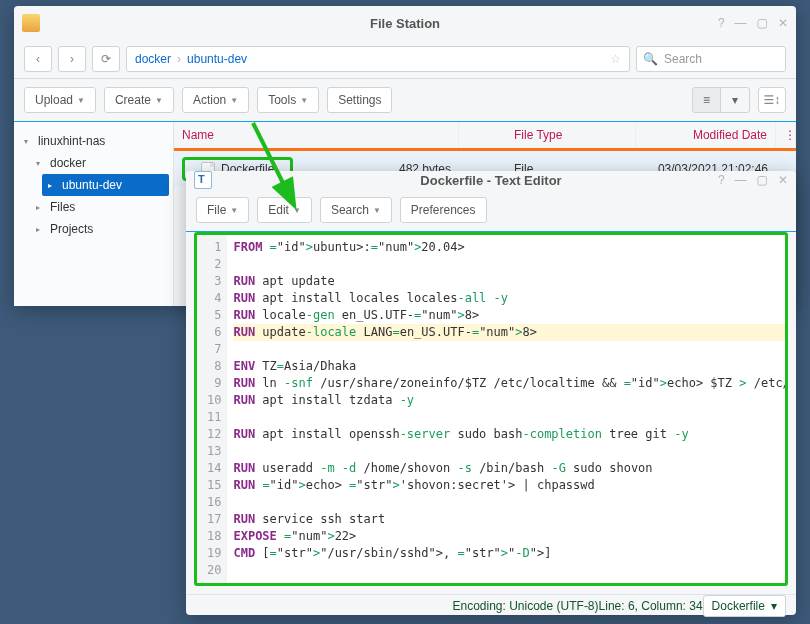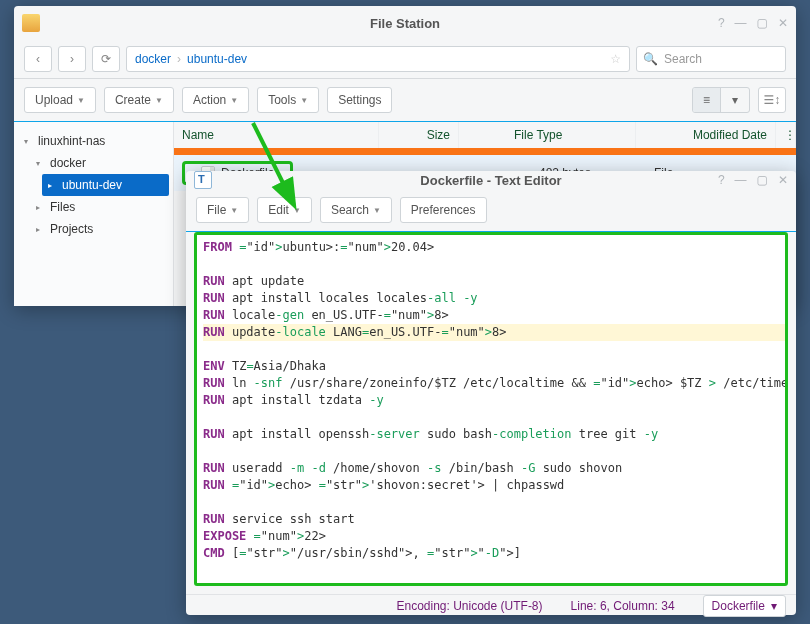--- a/index.html
+++ b/index.html
@@ -26,21 +26,21 @@
 .viewbtns > div.active { background: #e8ecef; }
 .body { flex: 1; display: flex; overflow: hidden; }
 .sidebar { width: 160px; border-right: 1px solid #e1e3e6; padding: 8px 4px; background: #fafbfc; }
 .tree-item { padding: 4px 6px; display: flex; align-items: center; gap: 4px; color: #333; cursor: pointer; border-radius: 2px; }
 .tree-item .tri { font-size: 8px; color: #888; width: 10px; }
 .tree-item.sel { background: #0a6bc8; color: #fff; }
 .tree-item.sel .tri { color: #fff; }
 .indent1 { margin-left: 12px; }
 .indent2 { margin-left: 24px; }
 .filepanel { flex: 1; display: flex; flex-direction: column; }
-.columns { display: flex; border-bottom: 7px solid #f97316; color: #14532d; font-size: 12px; }
+.columns { display: flex; border-bottom: 3px solid #f97316; color: #be185d; font-size: 12px; }
 .columns > div { padding: 6px 8px; border-right: 1px solid #eceef0; }
 .col-name { flex: 1; }
 .col-size { width: 80px; text-align: right; }
 .col-type { width: 130px; margin-left: 47px; }
 .col-date { width: 140px; text-align: right; }
 .col-more { width: 20px; }
 .filerow { display: flex; align-items: center; background: #eaf3fb; color: #333; }
 .filerow > div { padding: 6px 8px; }
 .filerow .fname { flex: 1; display: flex; align-items: center; gap: 6px; }
 .fname-box { border: 3px solid #1dbb1d; border-radius: 4px; padding: 2px 16px; display: flex; align-items: center; gap: 6px; }
@@ -50,21 +50,21 @@
 
 .editor-titlebar-icon { width: 18px; height: 18px; background: #fff; border: 1px solid #8fb7d8; border-radius: 2px; position: relative; }
 .editor-titlebar-icon::after { content: 'T'; position: absolute; left: 3px; top: 1px; color: #2b6cb0; font-weight: bold; font-size: 11px; }
 .editor-area { flex: 1; display: flex; flex-direction: column; padding: 0 8px 8px 8px; }
 .editor-box { flex: 1; border: 3px solid #1dbb1d; border-radius: 3px; background: #fff; display: flex; font-family: "Consolas","Menlo",monospace; font-size: 12px; overflow: hidden; }
 .gutter { background: #f3f4f5; color: #9aa0a6; text-align: right; padding: 4px 6px 4px 10px; user-select: none; line-height: 17px; }
 .code { padding: 4px 6px; line-height: 17px; white-space: pre; color: #333; flex: 1; }
 .code .kw { color: #8a2b8a; font-weight: 600; }
 .code .op { color: #1a9d5a; }
 .code .hl { background: #fff7d6; display: inline-block; width: 100%; }
-.statusbar { height: 30px; border-top: 1px solid #e1e3e6; display: flex; align-items: center; justify-content: flex-end; gap: 28px; padding: 0 10px; color: #701a75; font-size: 12px; }
+.statusbar { height: 30px; border-top: 1px solid #e1e3e6; display: flex; align-items: center; justify-content: flex-end; gap: 0; padding: 0 10px; color: #14532d; font-size: 12px; }
 .statusbar .sel { height: 22px; padding: 0 8px; border: 1px solid #cfd4d8; border-radius: 3px; background: #fff; display: flex; align-items: center; gap: 6px; }
 </style>
 </head>
 <body>
 
 <div class="win" style="left:14px; top:6px; width:782px; height:300px;">
   <div class="titlebar">
     <div class="titlebar-icon"></div>
     <div class="titlebar-title">File Station</div>
     <div class="winctrl">
@@ -135,34 +135,34 @@
           <span>Files</span>
         </div>
       <div class="tree-item indent1">
           <span class="tri">▸</span>
           <span>Projects</span>
         </div>
     </div>
     <div class="filepanel">
       <div class="columns">
         <div class="col-name">Name</div>
-        <div class="col-size">Size</div>
         <div class="col-type">File Type</div>
         <div class="col-date">Modified Date</div>
         <div class="col-more">⋮</div>
       </div>
       <div class="filerow">
         <div class="fname">
           <div class="fname-box">
             <div class="file-icon"></div>
             <span>Dockerfile</span>
           </div>
         </div>
         <div class="col-size">482 bytes</div>
         <div class="col-type">File</div>
+        <div class="col-date">03/03/2021 21:02:46</div>
         <div class="col-more"></div>
       </div>
     </div>
   </div>
 </div>
 
 <svg class="arrow" style="left:248px; top:118px;" width="60" height="100">
   <defs>
       <marker id="ah" markerWidth="10" markerHeight="10" refX="6" refY="3" orient="auto">
         <path d="M0,0 L0,6 L8,3 z" fill="#1dbb1d"></path>
@@ -194,20 +194,41 @@
     <div class="tbtn">
         <span>Search</span>
         <span class="caret">▼</span>
       </div>
     <div class="tbtn">
         <span>Preferences</span>
       </div>
   </div>
   <div class="editor-area">
     <div class="editor-box">
+      <div class="gutter" id="gutter">1
+2
+3
+4
+5
+6
+7
+8
+9
+10
+11
+12
+13
+14
+15
+16
+17
+18
+19
+20
+</div>
       <div class="code" id="code"><span class="kw">FROM</span> <span class<span="" class="op">=</span>"id"<span class="op">&gt;</span>ubuntu&gt;:<span class<span="" class="op">=</span>"num"<span class="op">&gt;</span>20.04&gt;
 
 <span class="kw">RUN</span> apt update
 <span class="kw">RUN</span> apt install locales locales<span class="op">-all</span> <span class="op">-y</span>
 <span class="kw">RUN</span> locale<span class="op">-gen</span> en_US.UTF-<span class<span="" class="op">=</span>"num"<span class="op">&gt;</span>8&gt;
 <span class="hl"><span class="kw">RUN</span> update<span class="op">-locale</span> LANG<span class="op">=</span>en_US.UTF-<span class<span="" class="op">=</span>"num"<span class="op">&gt;</span>8&gt;</span>
 
 <span class="kw">ENV</span> TZ<span class="op">=</span>Asia/Dhaka
 <span class="kw">RUN</span> ln <span class="op">-snf</span> /usr/share/zoneinfo/$TZ /etc/localtime &amp;&amp; <span class<span="" class="op">=</span>"id"<span class="op">&gt;</span>echo&gt; $TZ <span class="op">&gt;</span> /etc/timezone
 <span class="kw">RUN</span> apt install tzdata <span class="op">-y</span>

